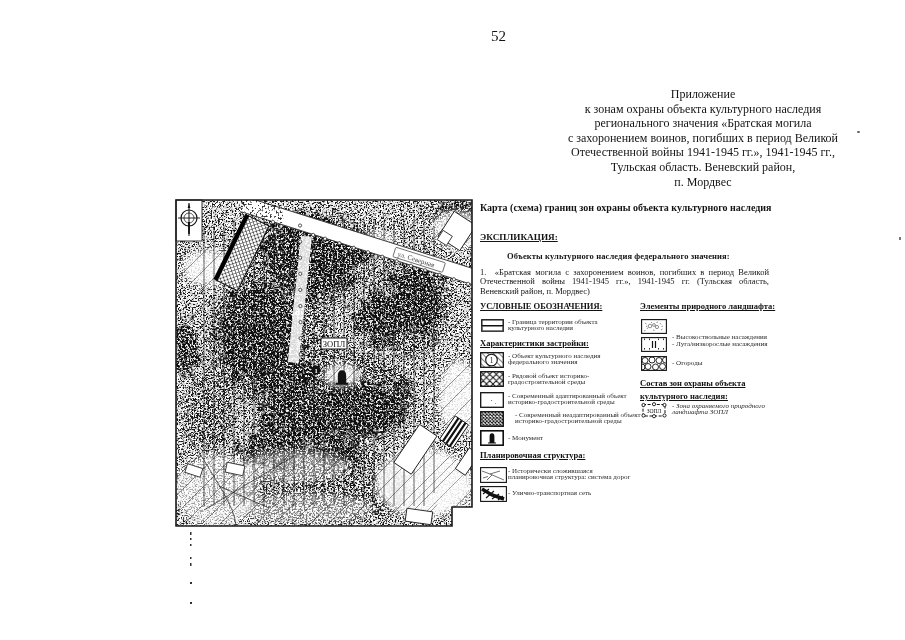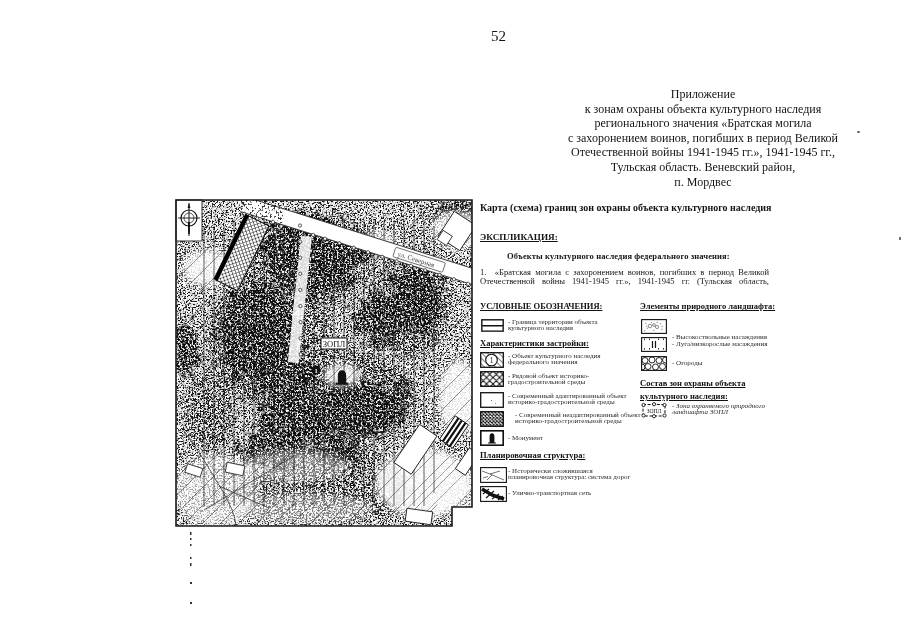--- a/index.html
+++ b/index.html
@@ -266,20 +266,21 @@
 
 <div class="abs b" style="left:480px;top:201.5px;font-size:10px;letter-spacing:0px;white-space:nowrap;">Карта (схема) границ зон охраны объекта культурного наследия</div>
 
 <div class="abs b u" style="left:480px;top:232px;font-size:9.2px;letter-spacing:0px;">ЭКСПЛИКАЦИЯ:</div>
 
 <div class="abs b" style="left:507px;top:250.5px;font-size:8.5px;letter-spacing:0.1px;">Объекты культурного наследия федерального значения:</div>
 
 <div class="abs" style="left:480px;top:267.5px;width:289px;font-size:8.5px;line-height:9.6px;">
 <div style="text-align:justify;text-align-last:justify;">1.&nbsp;&nbsp;«Братская могила с захоронением воинов, погибших в период Великой</div>
 <div style="text-align:justify;text-align-last:justify;">Отечественной войны 1941-1945 гг.», 1941-1945 гг. (Тульская область,</div>
+<div>Веневский район, п. Мордвес)</div>
 </div>
 
 <div class="abs lh" style="left:480px;top:301px;text-align:center;">УСЛОВНЫЕ ОБОЗНАЧЕНИЯ:</div>
 <div class="abs lh" style="left:640px;top:301px;">Элементы природного ландшафта:</div>
 
 <svg class="abs" style="left:481px;top:318.5px" width="23" height="13">
 <rect x="0.8" y="0.8" width="21.4" height="11.4" fill="#fff" stroke="#111" stroke-width="1.4"></rect>
 <line x1="1" y1="6.5" x2="22" y2="6.5" stroke="#111" stroke-width="1"></line>
 <rect x="1" y="7.5" width="21" height="4.7" fill="none" stroke="#555" stroke-width="0.7"></rect>
 </svg>

